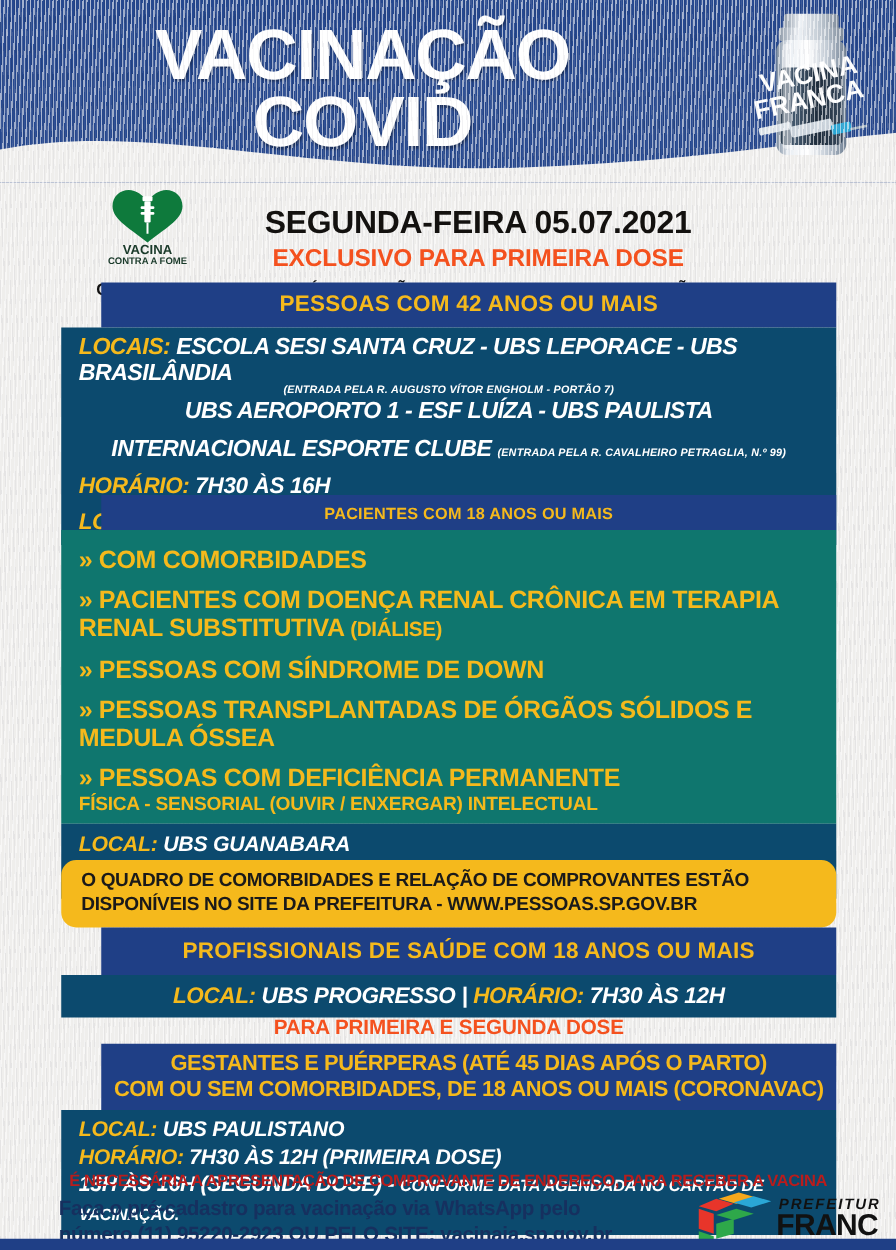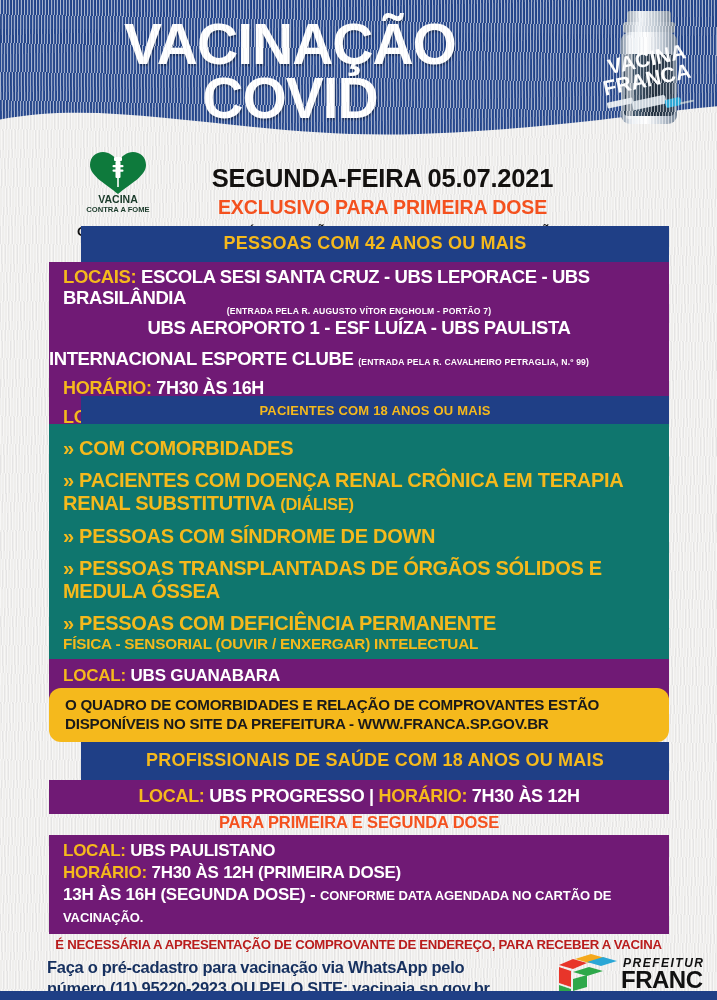--- a/index.html
+++ b/index.html
@@ -57,34 +57,34 @@
   .condicionados{
     text-align:center; color:#111; font-size:13.4px; font-weight:bold;
     letter-spacing:-.25px; margin-top:5px;
   }
   
   .panel{ position:absolute; left:49px; width:620px; z-index:6; }
   .bar-dark{
     background:#1f3f86; color:#f5b91c; font-weight:bold;
     text-align:center; letter-spacing:.2px;margin-left:32px;
   }
-  .body-light{ background:#701a75; }
+  .body-light{ background:#0c4a6e;font-style:italic; }
   .lbl{ color:#f5b91c; }
   .wht{ color:#ffffff; }
   .row{ color:#fff; font-weight:bold; }
   .tiny{ font-size:8.6px; letter-spacing:.2px; font-weight:bold; }
 
   
   #sec1{ top:226px; }
   #sec1 .bar-dark{ font-size:18px; padding:7px 0 8px; }
   #sec1 .body-light{ padding:5px 0 8px; }
   #sec1 .r1{ font-size:18.5px; padding-left:14px; letter-spacing:-.4px; line-height:1.12; }
   #sec1 .sub1{ padding-left:0; text-align:center; margin-top:-2px; color:#fff; }
   #sec1 .r2{ font-size:18.5px; text-align:center; letter-spacing:-.4px; margin-top:1px; }
-  #sec1 .r3{ font-size:18.5px; letter-spacing:-.4px; margin-top:9px; }
+  #sec1 .r3{ font-size:18.5px; text-align:center; letter-spacing:-.4px; margin-top:9px; }
   #sec1 .r4{ font-size:18px; padding-left:14px; letter-spacing:-.3px; margin-top:8px; }
   #sec1 .r5{ font-size:18px; padding-left:14px; letter-spacing:-.3px; margin-top:8px; }
 
   
   #sec2{ top:396px; }
   #sec2 .bar-dark{ font-size:13px; padding:7px 0 6px; }
   #sec2 .blue-body{ background:#0f766e; padding:4px 0 6px 14px; }
   #sec2 .bullet{
     color:#f5b91c; font-weight:bold; font-size:20px;
     letter-spacing:-.3px; line-height:1.16; margin-top:9px; padding-right:10px;
@@ -273,38 +273,42 @@
     </div>
     <div class="row">
       <span class="lbl">HORÁRIO:</span>
       <span class="wht">07H30 ÀS 16H</span>
     </div>
   </div>
 </div>
 
 <div class="panel" id="notice">
   <div>O QUADRO DE COMORBIDADES E RELAÇÃO DE COMPROVANTES ESTÃO</div>
-  <div>DISPONÍVEIS NO SITE DA PREFEITURA - WWW.FRANCA.SP.GOV.BR</div>
+  <div>DISPONÍVEIS NO SITE DA PREFEITURA - WWW.PESSOAS.SP.GOV.BR</div>
 </div>
 
 <div class="panel" id="sec3">
   <div class="bar-dark">PROFISSIONAIS DE SAÚDE COM 18 ANOS OU MAIS</div>
   <div class="body-light">
     <div class="row">
       <span class="lbl">LOCAL:</span>
       <span class="wht">UBS PROGRESSO</span>
       <span class="wht">|</span>
       <span class="lbl">HORÁRIO:</span>
       <span class="wht">7H30 ÀS 12H</span>
     </div>
   </div>
 </div>
 
 <div class="panel" id="sec4">
   <div class="para">PARA PRIMEIRA E SEGUNDA DOSE</div>
+  <div class="bar-dark">
+    <div>GESTANTES E PUÉRPERAS (ATÉ 45 DIAS APÓS O PARTO)</div>
+    <div>COM OU SEM COMORBIDADES, DE 18 ANOS OU MAIS (CORONAVAC)</div>
+  </div>
   <div class="body-light">
     <div class="row">
       <span class="lbl">LOCAL:</span>
       <span class="wht">UBS PAULISTANO</span>
     </div>
     <div class="row">
       <span class="lbl">HORÁRIO:</span>
       <span class="wht">7H30 ÀS 12H (PRIMEIRA DOSE)</span>
     </div>
     <div class="row">

